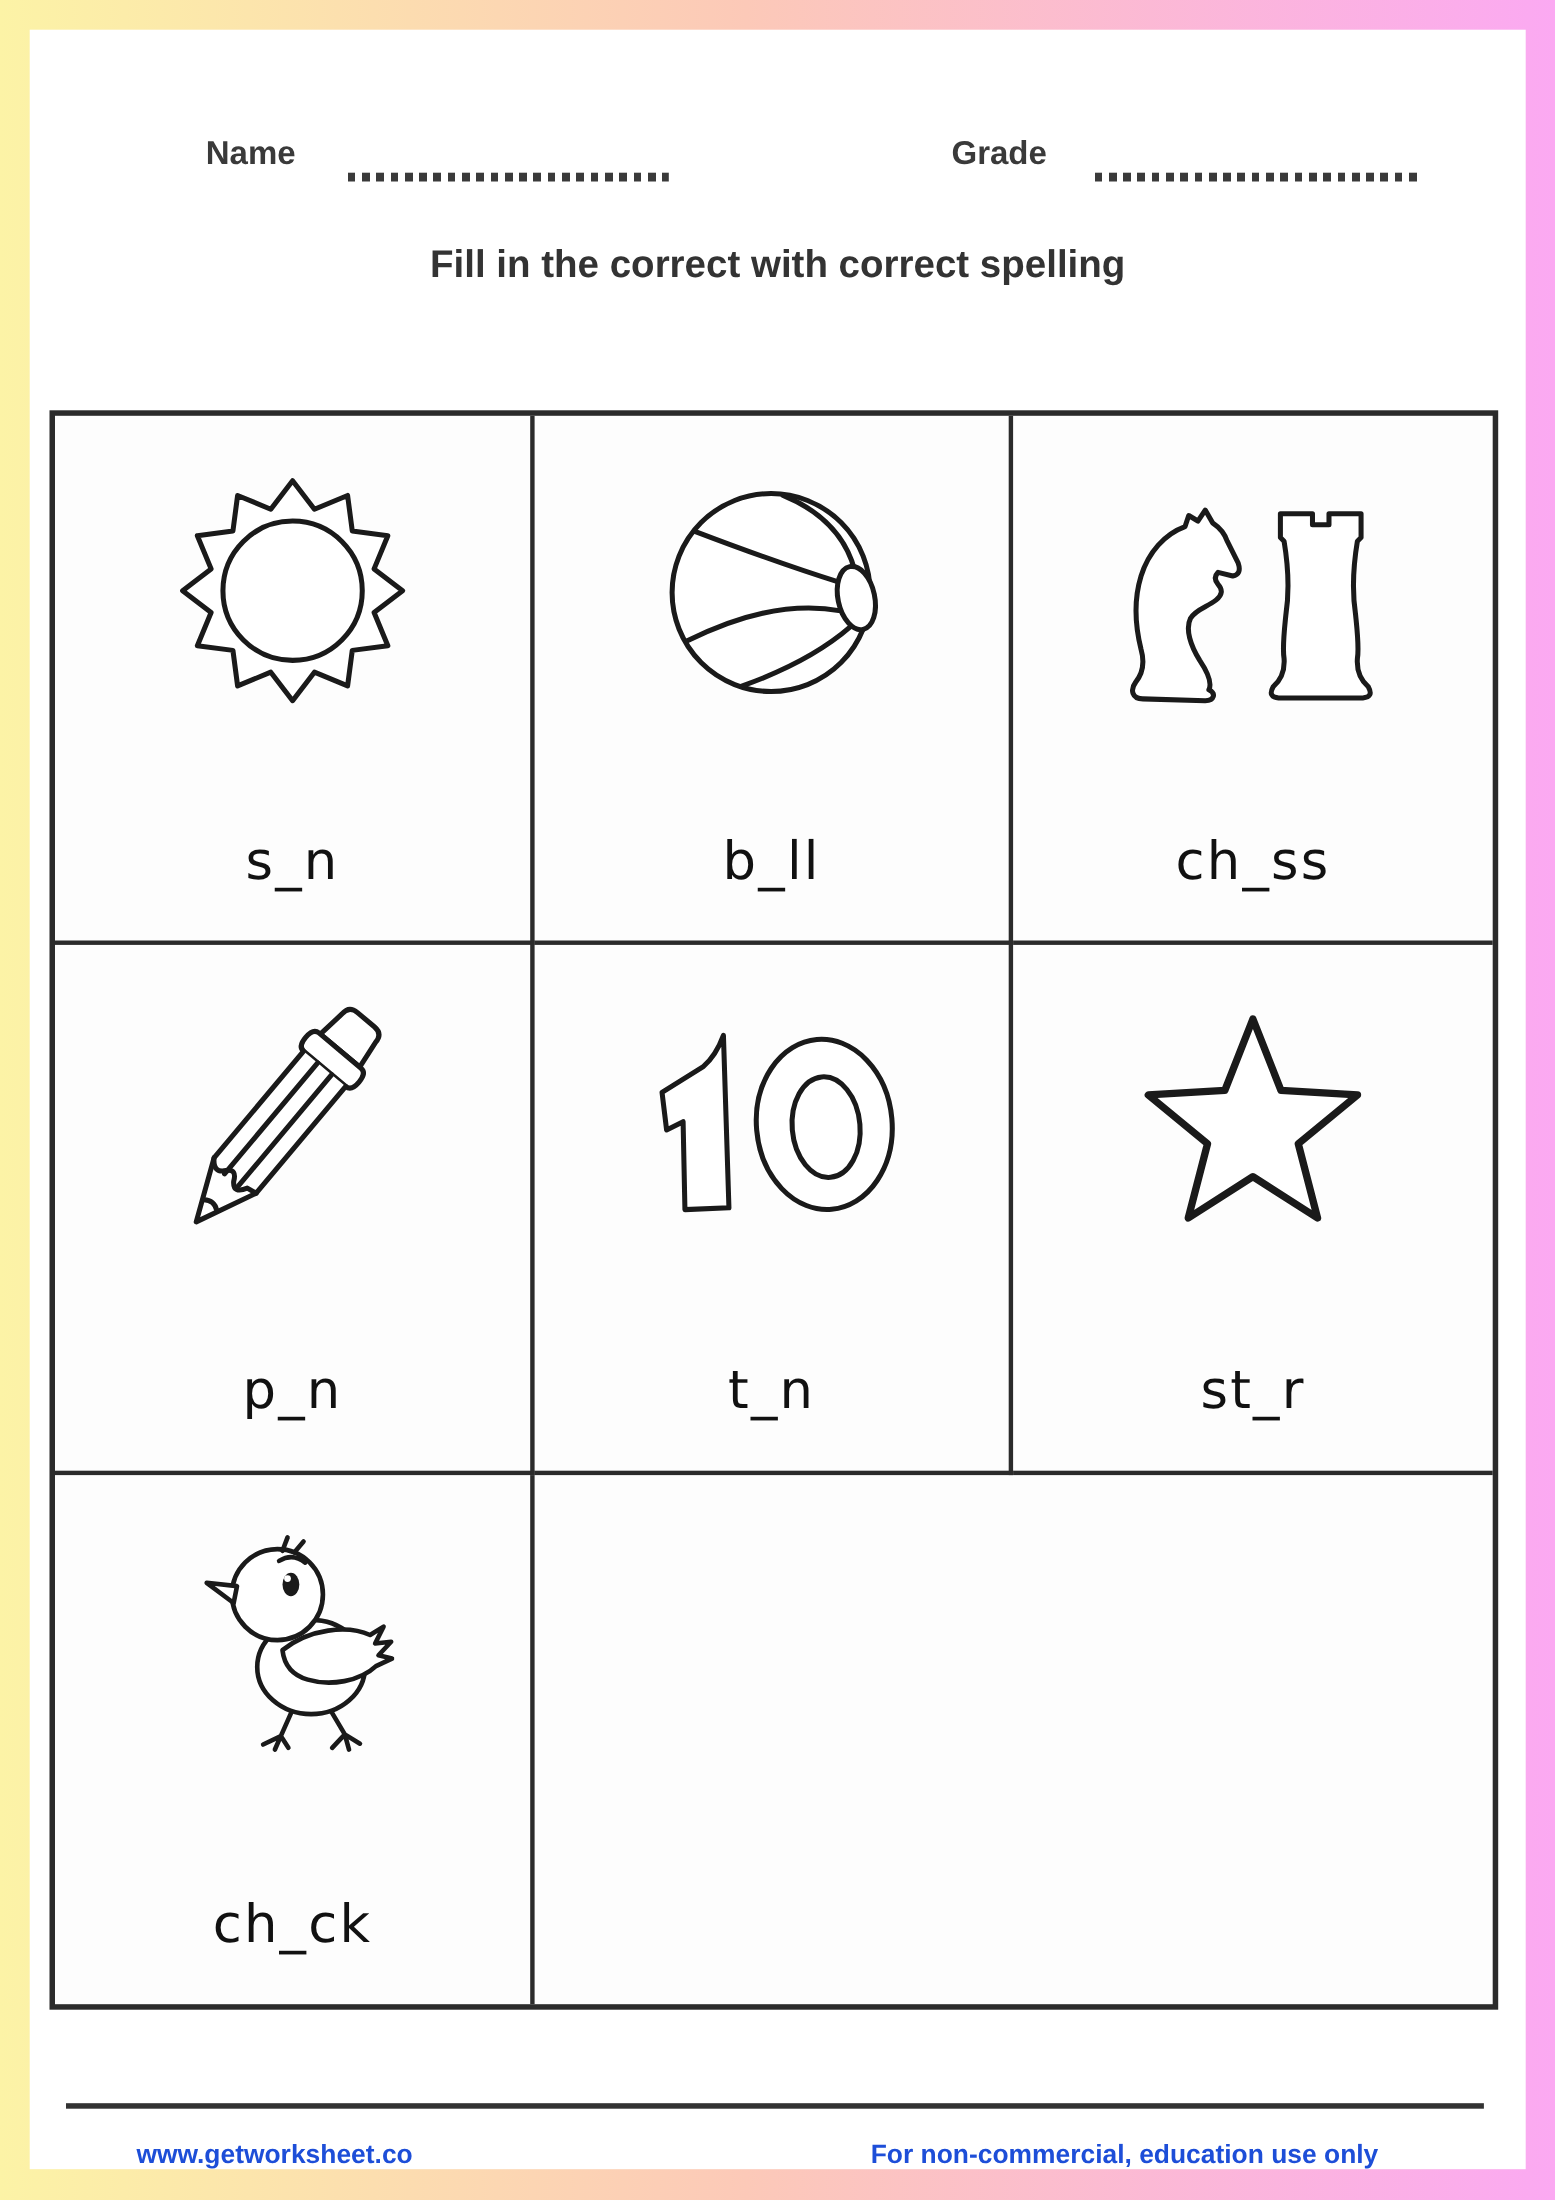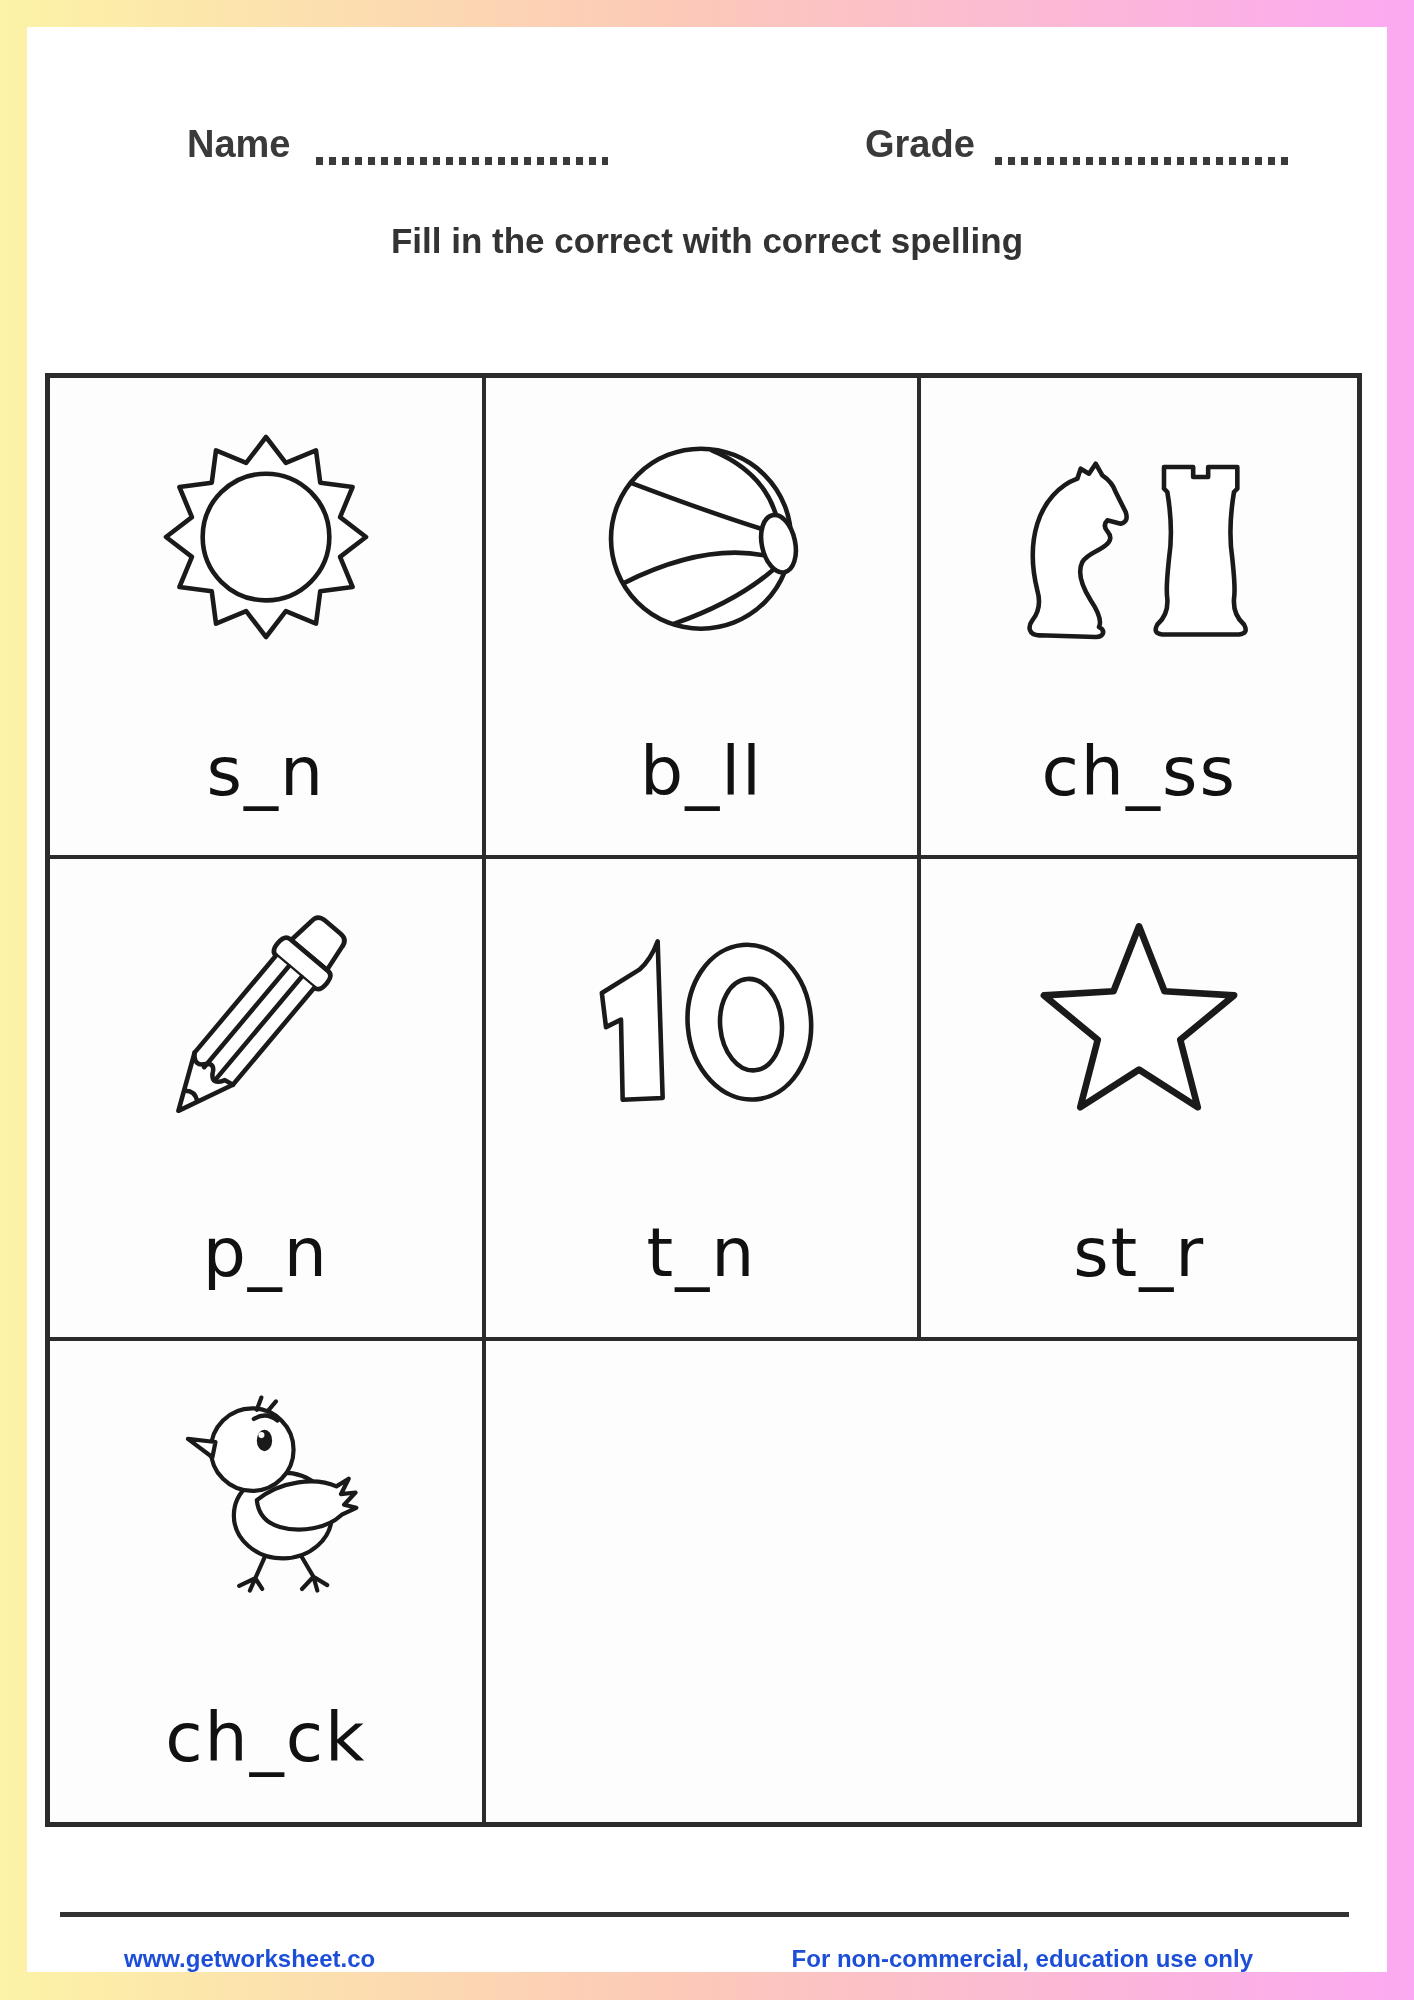--- a/index.html
+++ b/index.html
@@ -7,21 +7,21 @@
     width:1414px;height:2000px;position:relative;overflow:hidden;
     background:linear-gradient(90deg,#fcf3a6 0%,#fcc9b8 48%,#fba9f2 100%);
     font-family:"Liberation Sans", sans-serif;
   }
   .page{
     position:absolute;left:27px;top:27px;width:1360px;height:1945px;
     background:#ffffff;
   }
   
   .hdr-label{
-    position:absolute;top:98px;font-size:38px;font-weight:bold;color:#3a3a3a;
+    position:absolute;top:98px;font-size:30px;font-weight:bold;color:#3a3a3a;
     line-height:1;letter-spacing:0px;
   }
   .name-label{left:160px;}
   .grade-label{left:838px;}
   .fill-line{
     position:absolute;top:130px;height:8px;
     background:repeating-linear-gradient(to right,#3a3a3a 0 7px,transparent 7px 13px);
   }
   .name-line{left:289px;width:292px;}
   .grade-line{left:968px;width:297px;}
@@ -41,21 +41,21 @@
     position:relative;border-right:4px solid #2b2b2b;border-bottom:4px solid #2b2b2b;
   }
   .cell:nth-child(3n){border-right:none;}
   .cell:nth-child(n+7){border-bottom:none;}
   .icon{
     position:absolute;top:34px;left:50%;transform:translateX(-50%);
   }
   .word{
     position:absolute;bottom:46px;left:0;width:100%;text-align:center;
     font-family:"DejaVu Sans", sans-serif;
-    font-size:68px;color:#111;line-height:1.1;letter-spacing:2px;
+    font-size:48px;color:#111;line-height:1.1;letter-spacing:2px;
   }
   svg{display:block;}
   .ln{fill:none;stroke:#1a1a1a;stroke-width:5.5;stroke-linecap:round;stroke-linejoin:round;}
   .shp{fill:#ffffff;stroke:#1a1a1a;stroke-width:5.5;stroke-linecap:round;stroke-linejoin:round;}
   .shp8{fill:#ffffff;stroke:#1a1a1a;stroke-width:8;stroke-linecap:round;stroke-linejoin:round;}
   
   .footer-rule{
     position:absolute;left:33px;top:1885px;width:1289px;height:5px;background:#333;
   }
   .footer-text{

